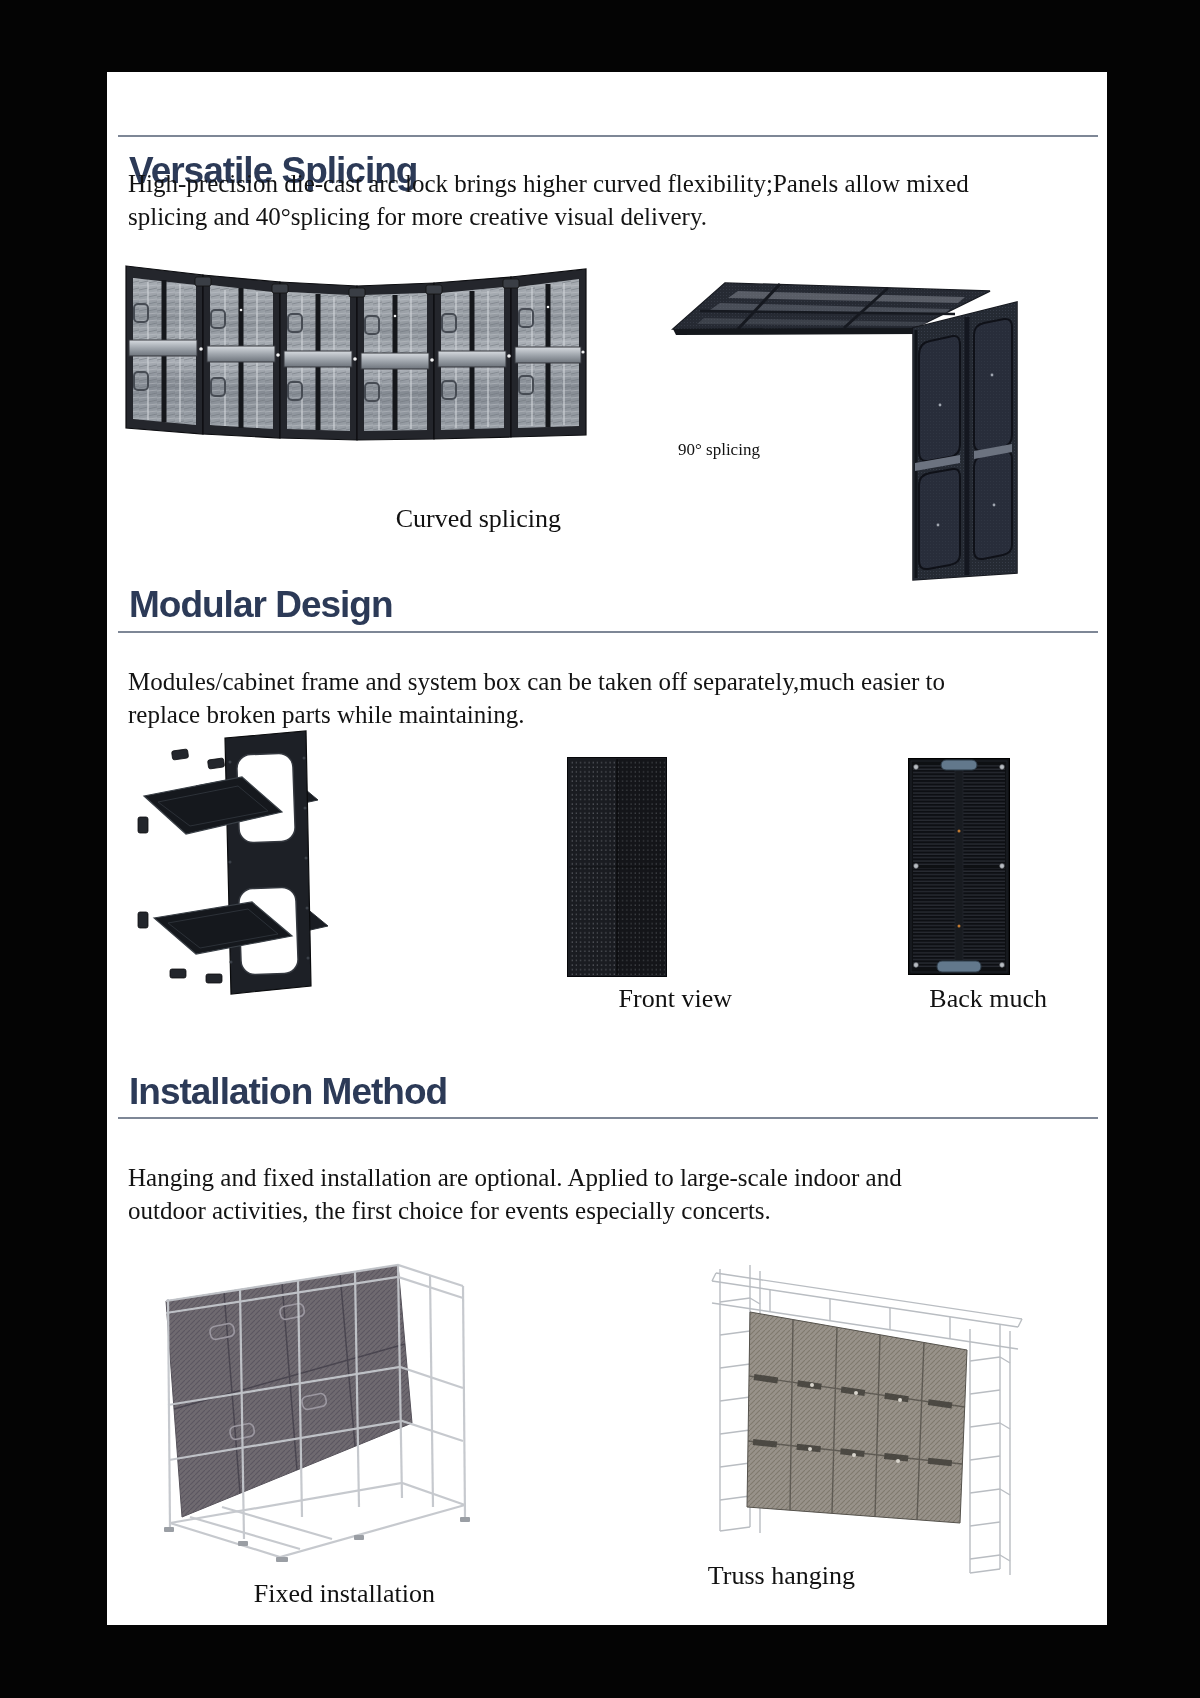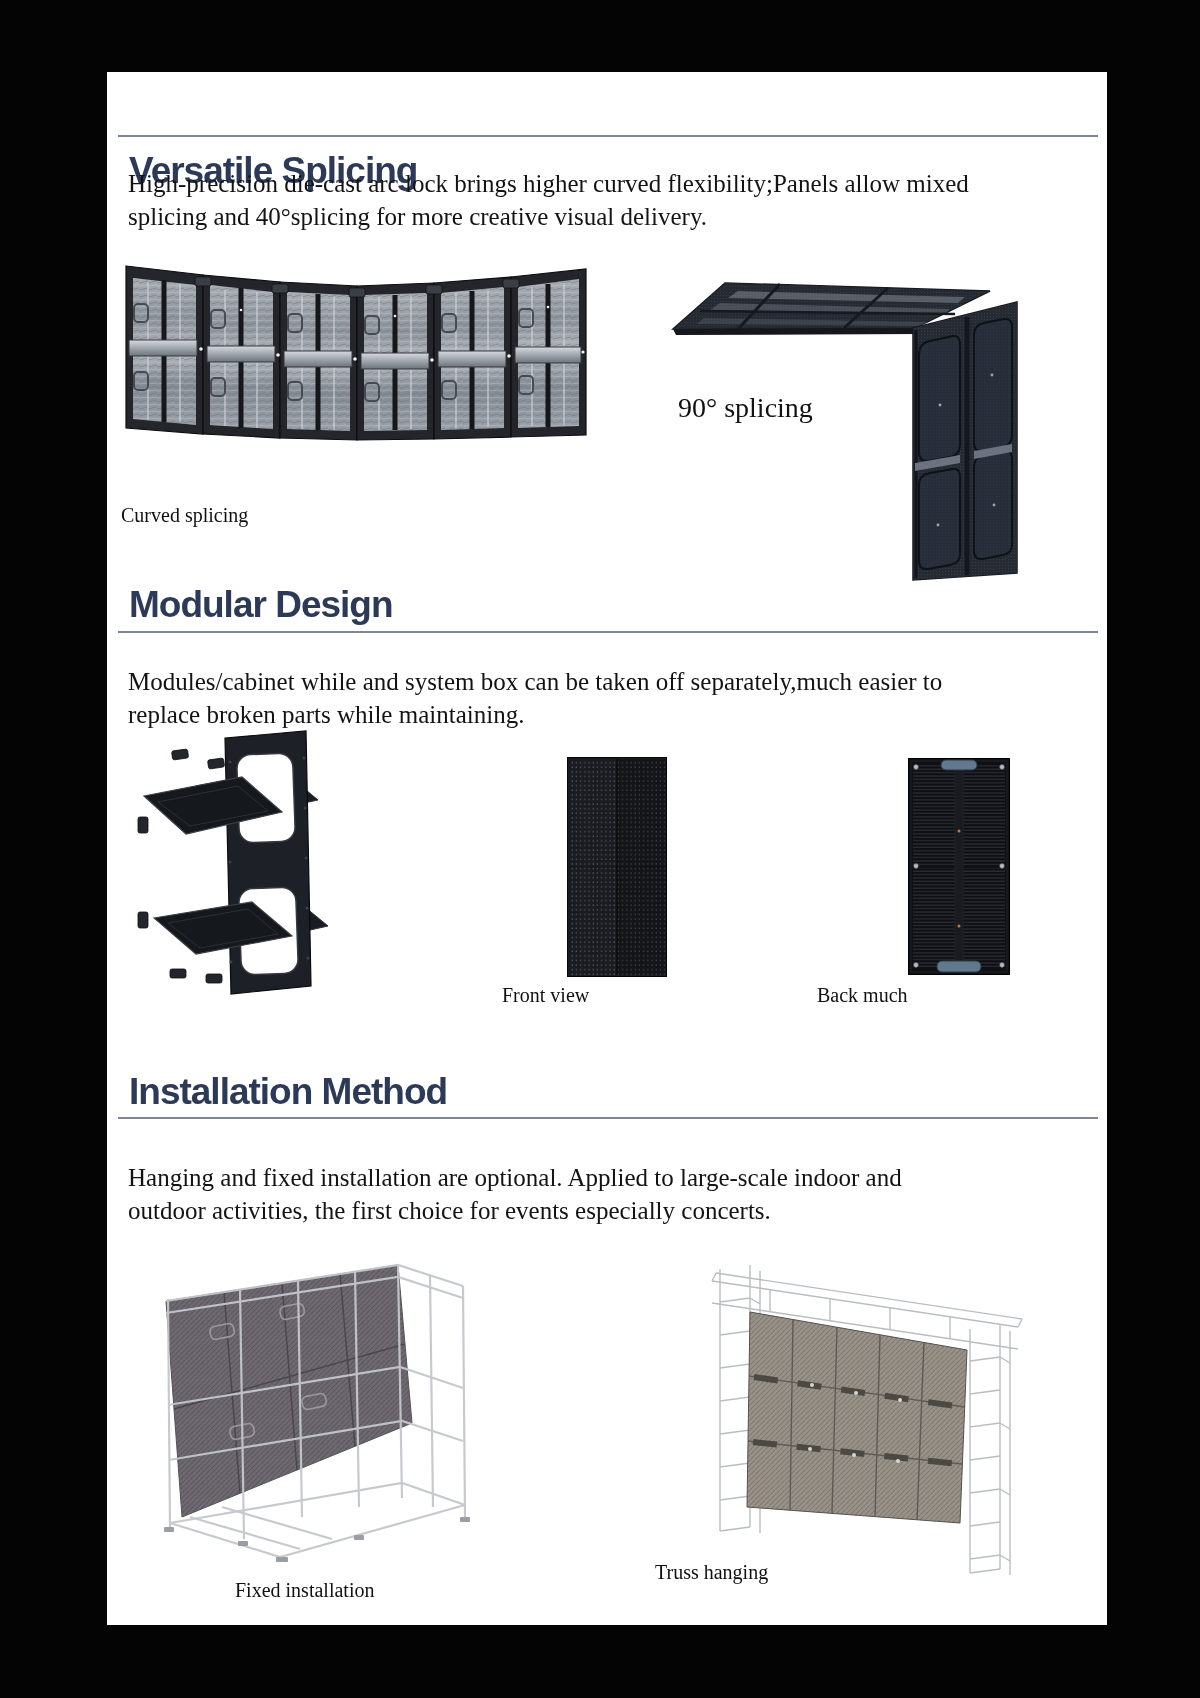--- a/index.html
+++ b/index.html
@@ -21,26 +21,26 @@
   }
   .rule{
     position:absolute;left:11px;width:980px;height:2px;background:#7e8796;
   }
   .body-text{
     position:absolute;left:21px;
     font-size:25px;color:#131313;line-height:33px;margin-top:27px;
   }
   .body-text span{display:block;white-space:nowrap;}
   .caption{
-    position:absolute;font-size:20px;color:#111;text-align:left;white-space:nowrap;
+    position:absolute;font-size:26px;color:#111;text-align:right;white-space:nowrap;
   }
   .fig{position:absolute;}
   .fig svg{display:block;}
   .corner-label{
-    position:absolute;font-size:28px;color:#111;white-space:nowrap;
+    position:absolute;font-size:17px;color:#111;white-space:nowrap;margin-top:48px;
   }
 </style>
 </head>
 <body>
 
 <div class="page">
 
   <div class="sec-title" style="top:78px;">Versatile Splicing</div>
   <div class="rule" style="top:63px;"></div>
   <div class="body-text" style="top:68px;">
@@ -204,21 +204,21 @@
         <circle cx="318" cy="270" r="1.4"></circle>
           <circle cx="374" cy="250" r="1.4"></circle>
       </g>
     </svg>
   </div>
   <div class="corner-label" style="left:571px;top:320px;">90° splicing</div>
 
   <div class="sec-title" style="top:512px;">Modular Design</div>
   <div class="rule" style="top:559px;"></div>
   <div class="body-text" style="top:566px;">
-    <span>Modules/cabinet while and system box can be taken off separately,much easier to</span>
+    <span>Modules/cabinet frame and system box can be taken off separately,much easier to</span>
     <span>replace broken parts while maintaining.</span>
   </div>
 
   <div class="fig" style="left:23px;top:650px;">
     <svg width="212" height="280" viewBox="0 0 212 280">
 
       <polygon points="66,64 152,48 188,78 104,96" fill="#191c22" stroke="#2e333a" stroke-width="1"></polygon>
       <polygon points="82,190 164,176 198,204 118,222" fill="#191c22" stroke="#2e333a" stroke-width="1"></polygon>
 
       <polygon points="95,16 176,9 181,264 101,272" fill="#1d2026" stroke="#0a0b0d" stroke-width="1.2"></polygon>

